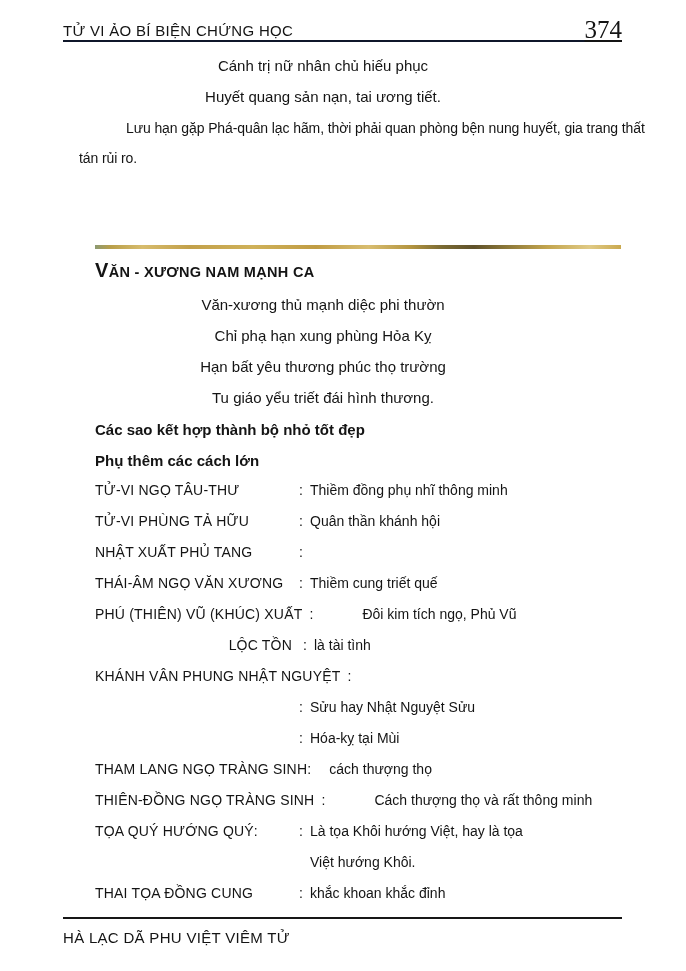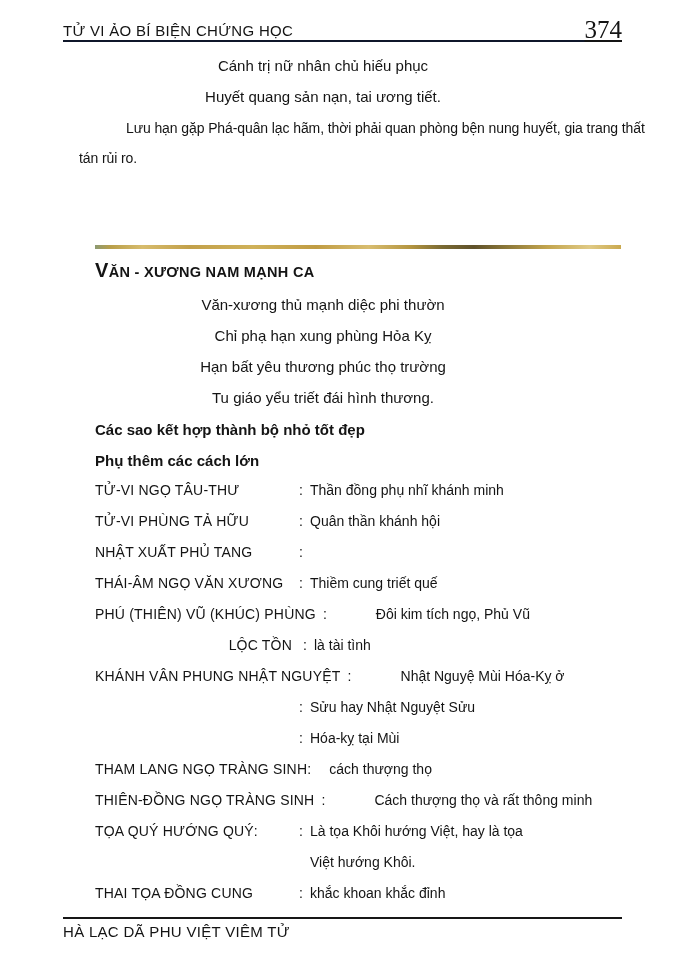--- a/index.html
+++ b/index.html
@@ -42,21 +42,21 @@
   .rows{position:absolute;top:481px;left:95px;right:30px;}
   .row{display:flex;margin-bottom:12px;font-size:14px;line-height:19px;}
   .rl{min-width:197px;white-space:nowrap;letter-spacing:.2px;}
   .rl.right{text-align:right;padding-right:4px;}
   .rs{width:18px;text-align:center;flex:none;}
   .rv{white-space:nowrap;}
   .rv.indent{padding-left:42px;}
   
   .ftr{
     position:absolute;top:917px;left:63px;right:64px;
-    border-top:2px solid #161616;padding-top:3px;
+    border-top:2px solid #161616;padding-top:9px;
   }
   .ftr-text{font-size:15px;line-height:19px;letter-spacing:.3px;}
 </style>
 </head>
 <body>
 
 <div class="page">
 
   <div class="hdr">
     <span class="hdr-title">TỬ VI ẢO BÍ BIỆN CHỨNG HỌC</span>
@@ -92,50 +92,49 @@
 
   <div class="subheads" id="subheadings">
       <div class="subhead">Các sao kết hợp thành bộ nhỏ tốt đẹp</div>
       <div class="subhead">Phụ thêm các cách lớn</div>
     </div>
 
   <div class="rows" id="pair-rows">
       <div class="row">
         <span class="rl">TỬ-VI NGỌ TÂU-THƯ</span>
         <span class="rs">:</span>
-        <span class="rv">Thần đồng phụ nhĩ khánh minh</span>
+        <span class="rv">Thiềm đồng phụ nhĩ thông minh</span>
       </div>
       <div class="row">
         <span class="rl">TỬ-VI PHÙNG TẢ HỮU</span>
         <span class="rs">:</span>
         <span class="rv">Quân thần khánh hội</span>
       </div>
       <div class="row">
         <span class="rl">NHẬT XUẤT PHỦ TANG</span>
         <span class="rs">:</span>
       </div>
       <div class="row">
         <span class="rl">THÁI-ÂM NGỌ VĂN XƯƠNG</span>
         <span class="rs">:</span>
         <span class="rv">Thiềm cung triết quế</span>
       </div>
       <div class="row">
-        <span class="rl">PHÚ (THIÊN) VŨ (KHÚC) PHÙNG</span>
+        <span class="rl">PHÚ (THIÊN) VŨ (KHÚC) XUẤT</span>
         <span class="rs">:</span>
         <span class="rv indent">Đôi kim tích ngọ, Phủ Vũ</span>
       </div>
       <div class="row">
         <span class="rl right">LỘC TỒN</span>
         <span class="rs">:</span>
         <span class="rv">là tài tình</span>
       </div>
       <div class="row">
         <span class="rl">KHÁNH VÂN PHUNG NHẬT NGUYỆT</span>
         <span class="rs">:</span>
-        <span class="rv indent">Nhật Nguyệ Mùi Hóa-Kỵ ở</span>
       </div>
       <div class="row">
         <span class="rl"></span>
         <span class="rs">:</span>
         <span class="rv">Sửu hay Nhật Nguyệt Sửu</span>
       </div>
       <div class="row">
         <span class="rl"></span>
         <span class="rs">:</span>
         <span class="rv">Hóa-kỵ tại Mùi</span>

